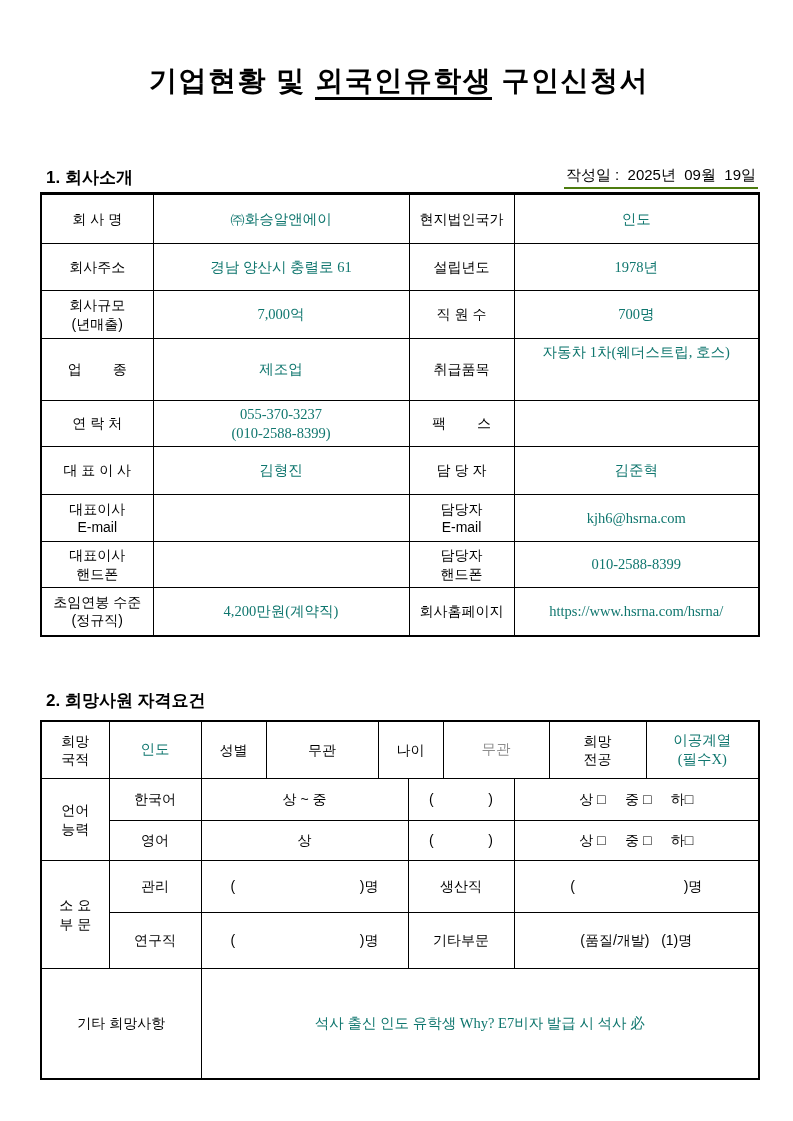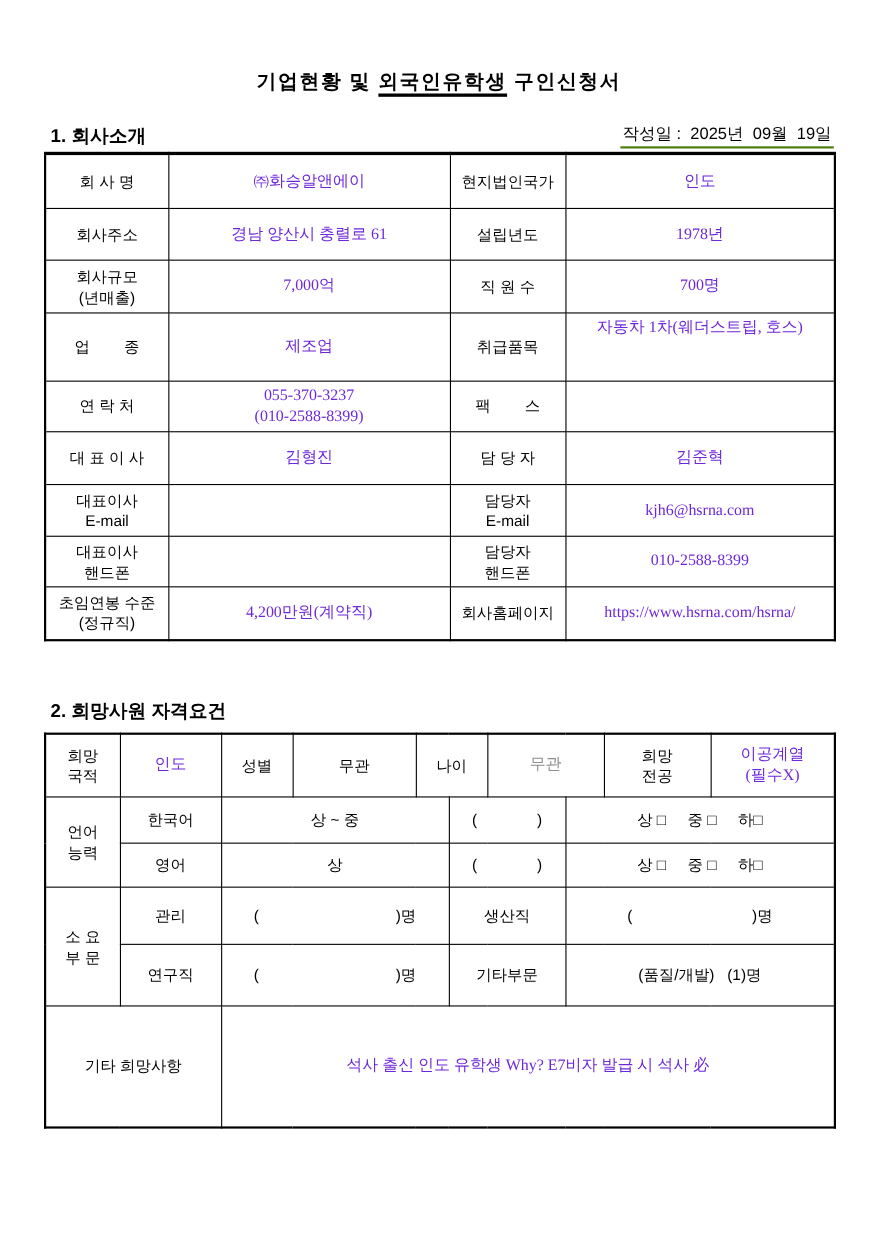--- a/index.html
+++ b/index.html
@@ -4,41 +4,41 @@
 <style>
   * { box-sizing: border-box; }
   html,body { margin:0; padding:0; }
   body { background:#ffffff; }
   .page {
     width:793px; height:1121px; background:#ffffff; color:#000;
     font-family:"Liberation Sans", sans-serif; position:relative; overflow:hidden;
   }
   .content { position:absolute; left:40px; top:0; width:718px; }
   .doc-title {
-    margin-top:62px; text-align:center; font-size:18px; font-weight:bold;
+    margin-top:62px; text-align:center; font-size:28px; font-weight:bold;
     letter-spacing:1.5px; white-space:pre-wrap;
   }
   .doc-title .u { border-bottom:3px solid #000; padding-bottom:1px; }
   .sec1-head {
     display:flex; justify-content:space-between; align-items:flex-end; margin-top:26px;
   }
-  .sec-heading { font-size:17px; font-weight:bold; padding-left:6px; white-space:pre-wrap; }
+  .sec-heading { font-size:17px; font-weight:bold; padding-left:6px; white-space:pre-wrap;margin-top:40px; }
   .date-line {
     font-size:15px; font-weight:normal; border-bottom:2px solid #4d7c0f;
     padding:0 2px 2px 2px; white-space:pre-wrap;margin-left:32px;
   }
   table { border-collapse:collapse; table-layout:fixed; width:718px; }
   .t1 { margin-top:3px; border:2px solid #000; border-top-width:3px; }
   .t2 { margin-top:8px; border:2px solid #000; }
   td {
     border:1px solid #000; text-align:center; vertical-align:middle;
     white-space:pre-wrap; overflow:hidden; padding:2px 4px; line-height:1.3;
   }
   .lbl { font-weight:normal; font-size:14px; }
-  .val { font-family:"Liberation Serif", serif; font-size:14.5px; color:#6d28d9; }
+  .val { font-family:"Liberation Serif", serif; font-size:14.5px; color:#0f766e; }
   .gray { color:#8d8d8d; }
   .vtop { vertical-align:top; padding-top:4px; }
   .sec2-heading { margin-top:52px; }
 </style>
 </head>
 <body>
 
 <div class="page">
   <div class="content">
 

